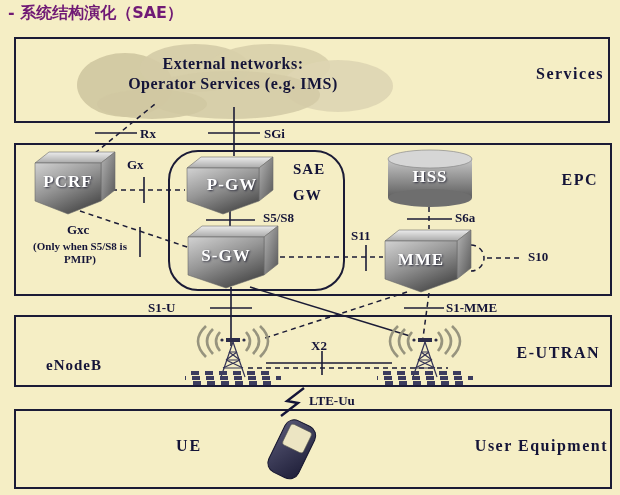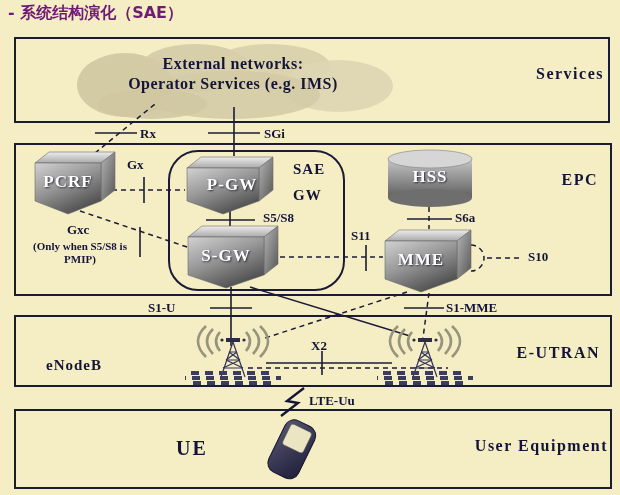--- a/index.html
+++ b/index.html
@@ -14,21 +14,21 @@
          font-family:"DejaVu Sans",sans-serif;}
   #cloud-text{position:absolute;left:93px;top:54px;width:280px;text-align:center;
               font-weight:bold;font-size:16px;line-height:20px;letter-spacing:.5px;}
   #saegw-box{position:absolute;left:168px;top:150px;width:177px;height:141px;
              border:2px solid #1b1b36;border-radius:30px;box-sizing:border-box;}
   #saegw-label{position:absolute;left:293px;top:156px;width:52px;font-size:15px;
                font-weight:700;line-height:26px;letter-spacing:1px;}
   #gxc-note{position:absolute;left:31px;top:240px;width:98px;font-size:11px;
             font-weight:bold;line-height:13px;text-align:center;}
   #enodeb-label{position:absolute;left:46px;top:357px;font-size:15px;font-weight:600;letter-spacing:1px;}
-  #ue-node-label{position:absolute;left:176px;top:437px;font-size:20px;font-weight:bold;letter-spacing:2px;}
+  #ue-node-label{position:absolute;left:176px;top:437px;font-size:16px;font-weight:bold;letter-spacing:2px;}
   svg{position:absolute;left:0;top:0;z-index:2;}
   .layer1{z-index:1;} .layer3{z-index:3;}
 </style>
 </head>
 <body>
 
 <div class="box layer1" style="left:14px;top:37px;width:596px;height:86px;"></div>
 <div class="box layer1" style="left:14px;top:143px;width:598px;height:153px;"></div>
 <div class="box layer1" style="left:14px;top:315px;width:598px;height:72px;"></div>
 <div class="box layer1" style="left:14px;top:409px;width:598px;height:80px;"></div>

